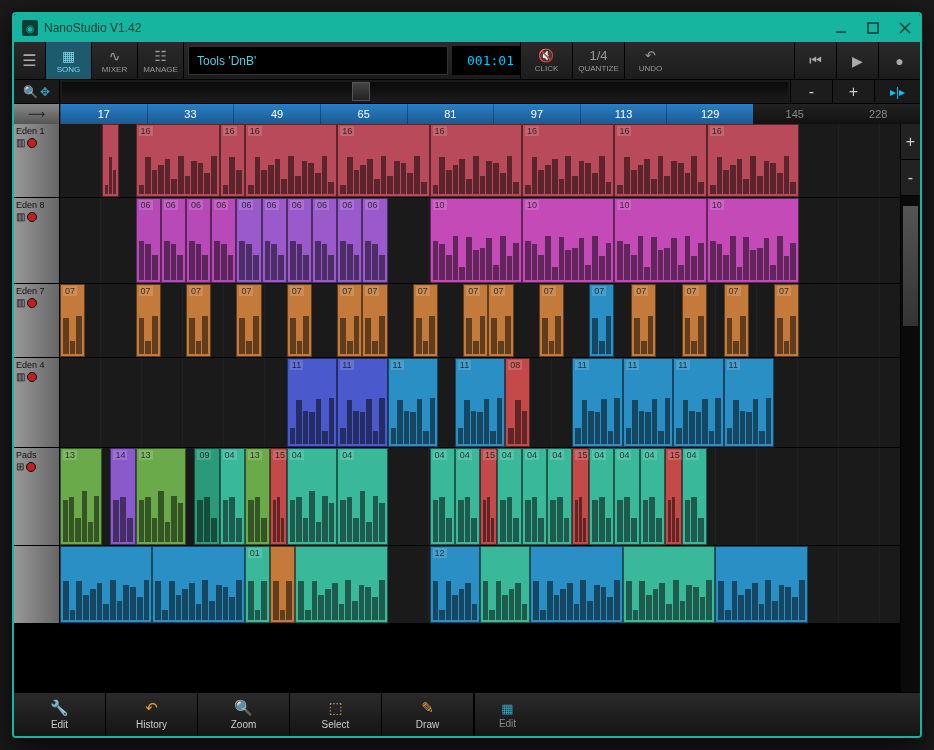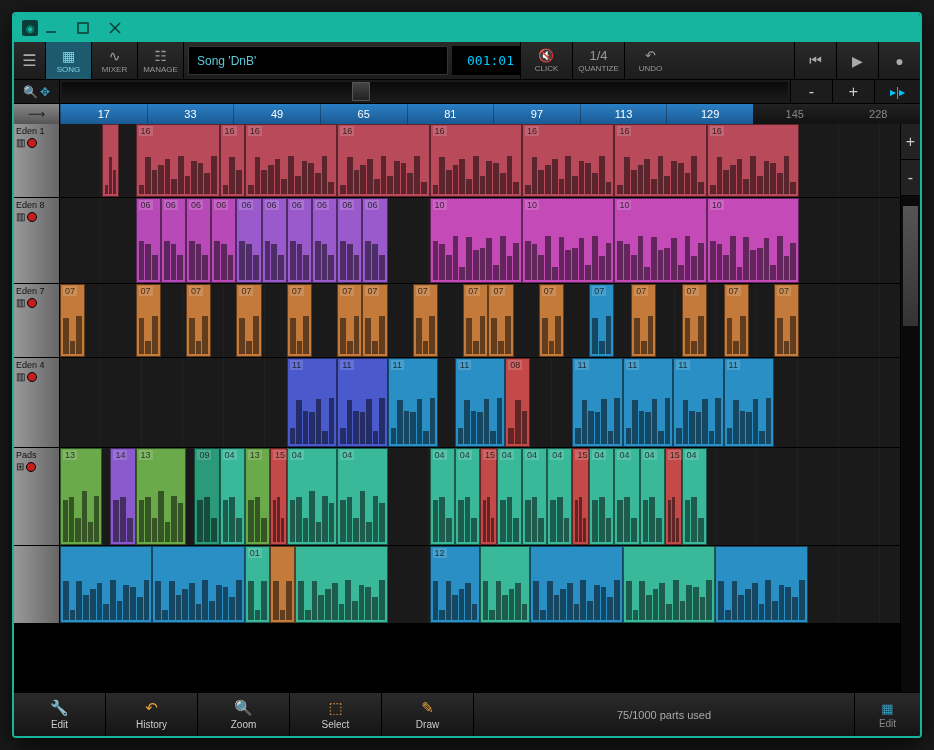--- a/index.html
+++ b/index.html
@@ -93,20 +93,21 @@
 
 svg{display:block;}
 </style>
 </head>
 <body>
 
 <div class="window">
 
   <div class="titlebar">
     <div class="appicon">◉</div>
+    <div class="title">NanoStudio V1.42</div>
     <div class="winbtns">
       <div class="winbtn">
           <svg width="12" height="12">
             <line x1="1" y1="10" x2="11" y2="10" stroke="#0a3d35" stroke-width="1.5"></line>
           </svg>
         </div>
       <div class="winbtn">
           <svg width="12" height="12">
             <rect x="1" y="1" width="10" height="10" fill="none" stroke="#0a3d35" stroke-width="1.5"></rect>
           </svg>
@@ -127,21 +128,21 @@
         <span>SONG</span>
       </div>
     <div class="modebtn">
         <span class="ic">∿</span>
         <span>MIXER</span>
       </div>
     <div class="modebtn">
         <span class="ic">☷</span>
         <span>MANAGE</span>
       </div>
-    <div class="songname">Song 'DnB'</div>
+    <div class="songname">Tools 'DnB'</div>
     <div class="timecode">001:01</div>
     <div class="tbtn">
         <span class="ic">🔇</span>
         <span>CLICK</span>
       </div>
     <div class="tbtn">
         <span class="ic">1/4</span>
         <span>QUANTIZE</span>
       </div>
     <div class="tbtn">
@@ -1119,20 +1120,19 @@
         <span>Zoom</span>
       </div>
     <div class="bbtn">
         <span class="ic">⬚</span>
         <span>Select</span>
       </div>
     <div class="bbtn">
         <span class="ic">✎</span>
         <span>Draw</span>
       </div>
-    <div class="status">75/1000 parts used</div>
     <div class="editbtn">
         <span class="ic">▦</span>
         <span>Edit</span>
       </div>
   </div>
 
 </div>
 
 </body></html>

